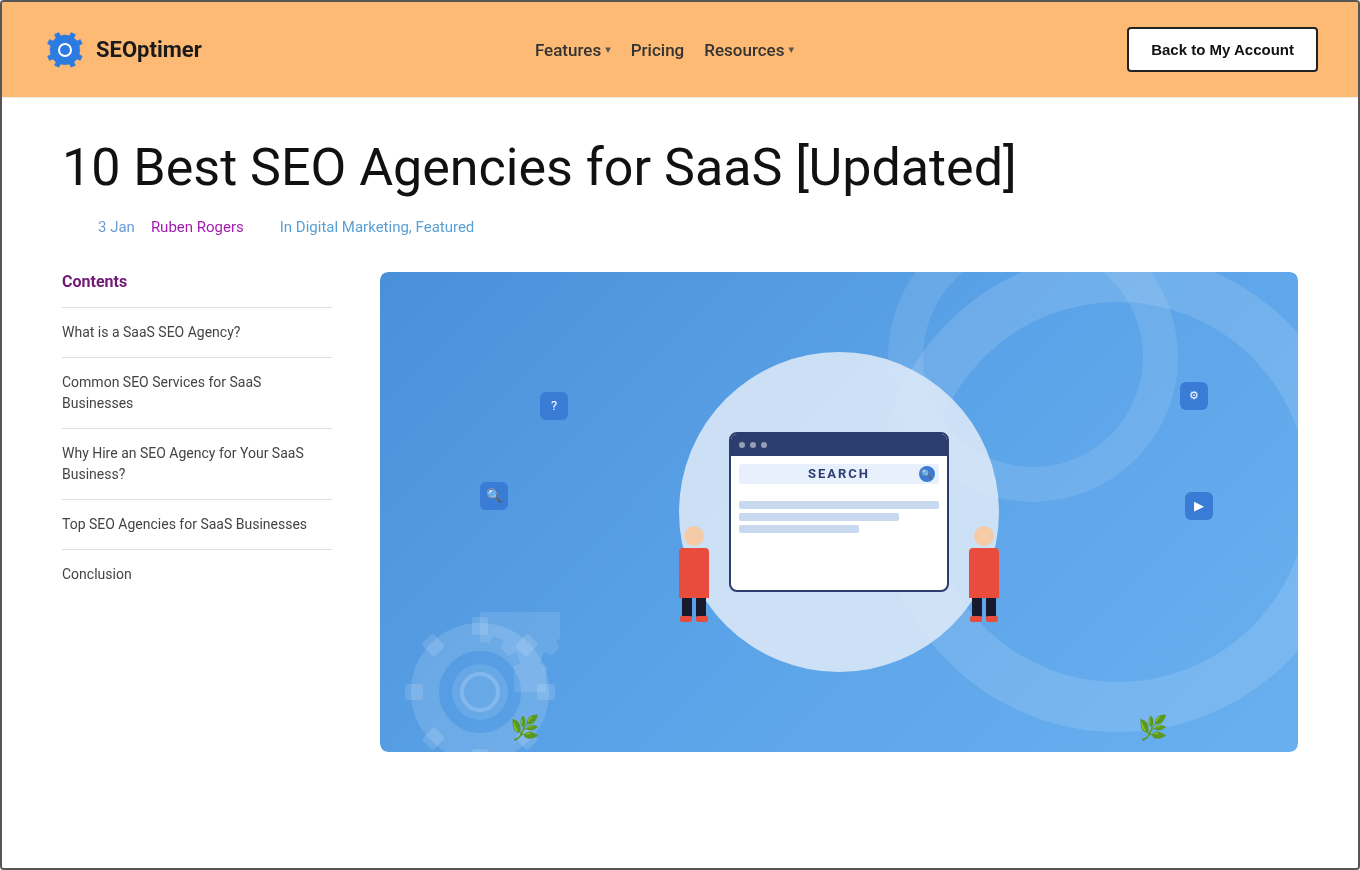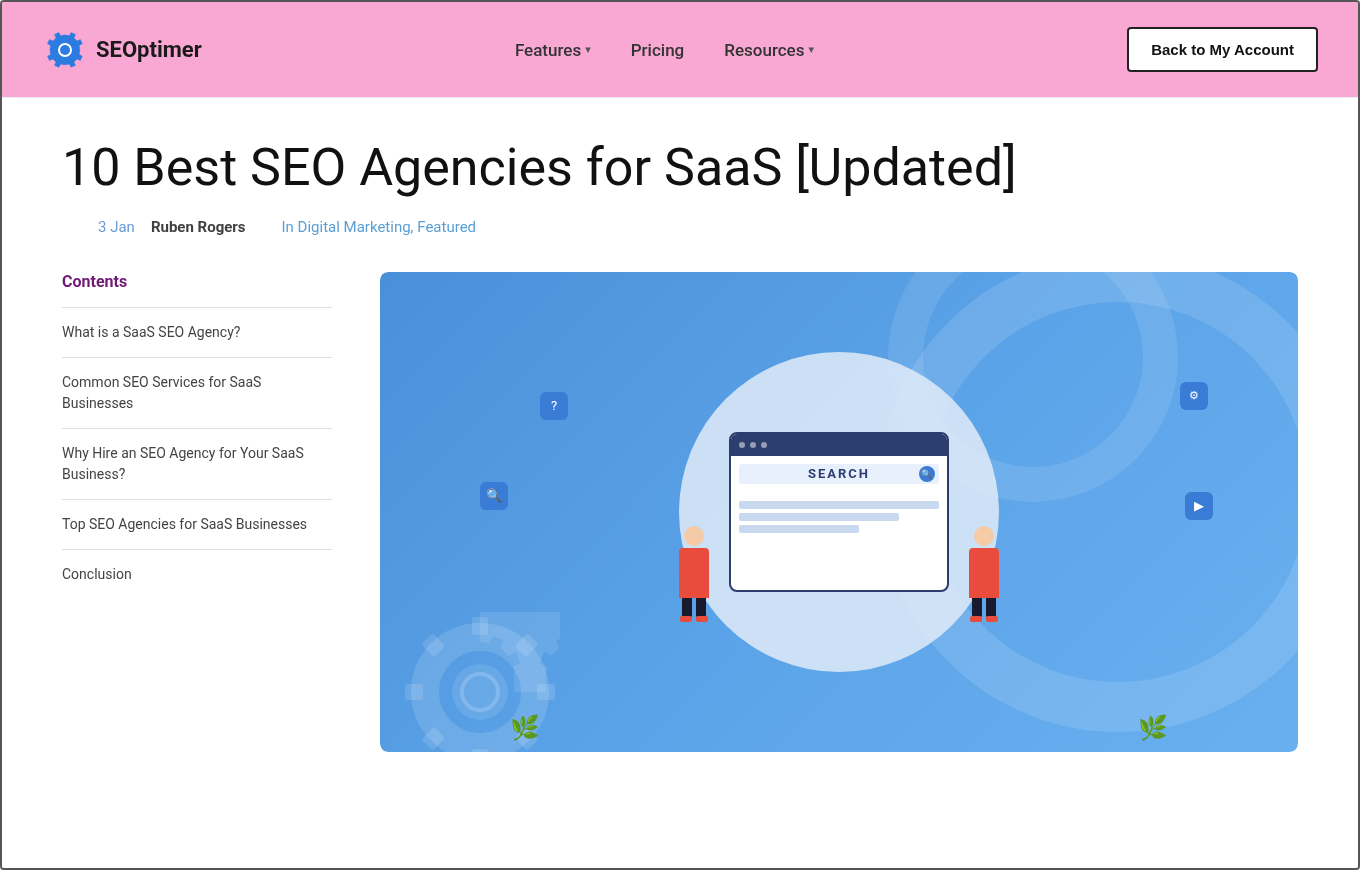--- a/index.html
+++ b/index.html
@@ -25,21 +25,21 @@
     }
 
     
     .navbar {
       display: flex;
       align-items: center;
       justify-content: space-between;
       padding: 0 40px;
       height: 96px;
       border-bottom: 1px solid #eee;
-      background: #f9a8d4;
+      background: #fdba74;
       flex-shrink: 0;
     }
 
     .logo-area {
       display: flex;
       align-items: center;
       gap: 8px;
     }
 
     .logo-icon {
@@ -49,21 +49,21 @@
 
     .logo-text {
       font-size: 22px;
       font-weight: 700;
       color: #1a1a1a;
     }
 
     .nav-links {
       display: flex;
       align-items: flex-end;
-      gap: 40px;
+      gap: 20px;
       list-style: none;
     }
 
     .nav-links li a {
       text-decoration: none;
       color: #333;
       font-size: 17px;
       font-weight: 500;
       display: flex;
       align-items: center;
@@ -111,22 +111,22 @@
       margin-bottom: 36px;
       font-size: 15px;
     }
 
     .meta-date {
       color: #6b9bd2;
       margin-left: 36px;
     }
 
     .meta-author {
-      color: #404040;
-      font-weight: 700;
+      color: #a21caf;
+      font-weight: 400;
       text-align: right;
     }
 
     .meta-categories {
       color: #5a9fd4;
       margin-left: 20px;
     }
 
     .article-body {
       display: flex;

